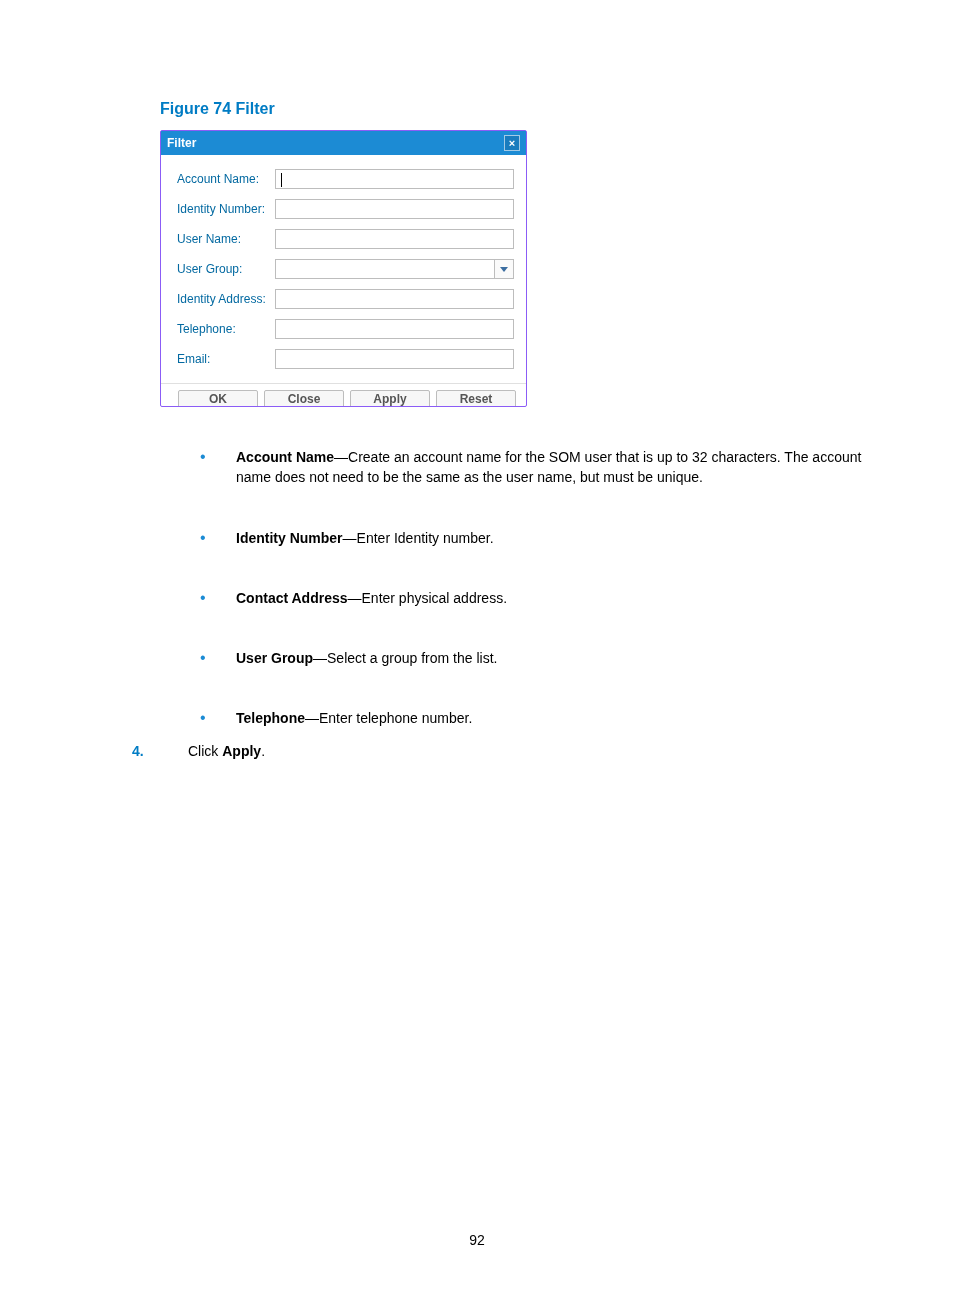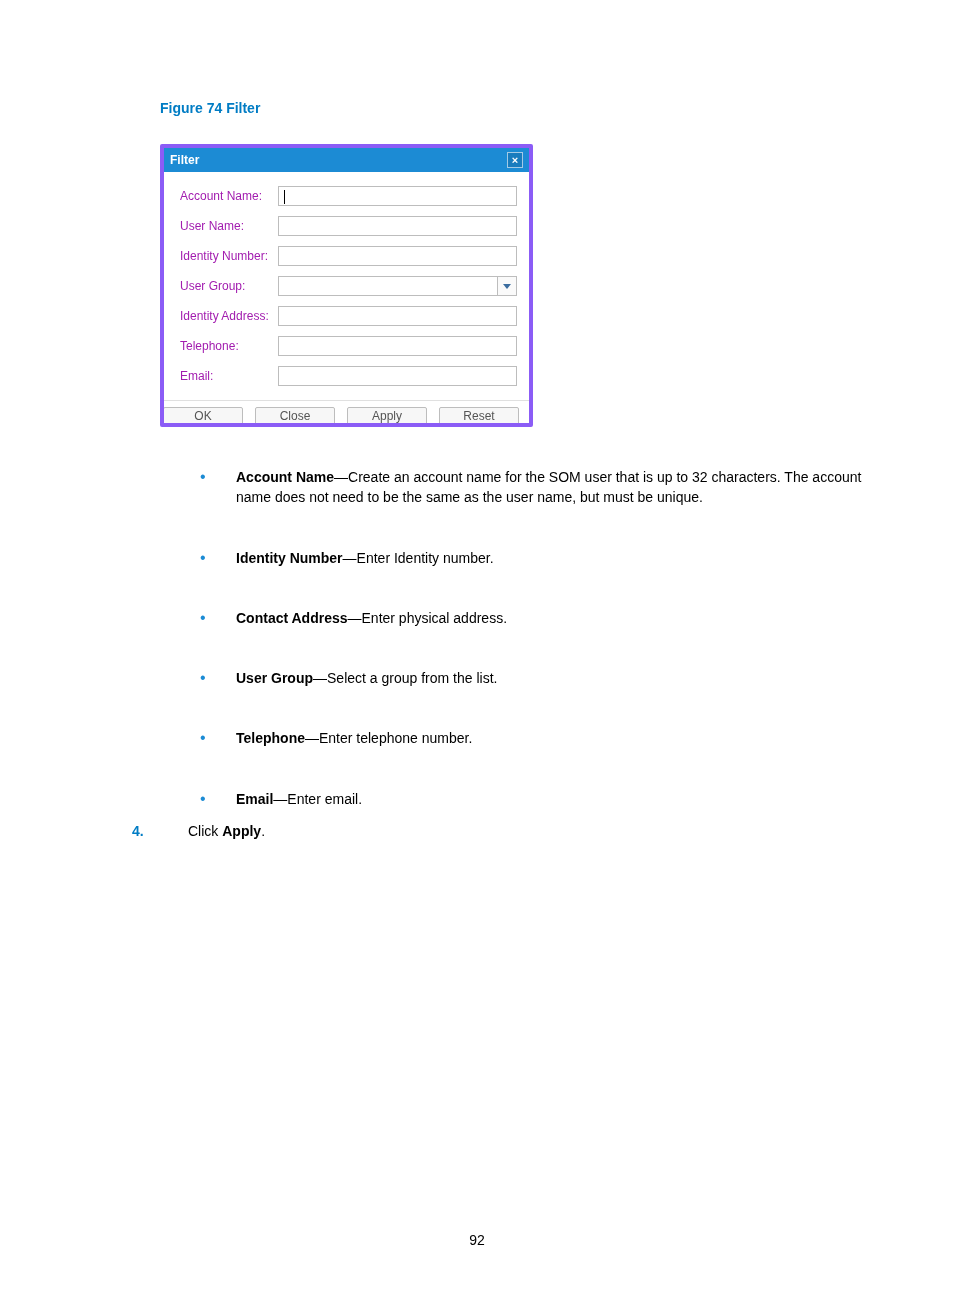--- a/index.html
+++ b/index.html
@@ -12,25 +12,25 @@
     position: relative;
     font-size: 14px;
     color: #000;
   }
   .page {
     padding: 100px 90px 0 160px;
   }
   .caption {
     color: #007cc4;
     font-weight: bold;
-    font-size: 14px;
-    margin-bottom: 28px;
+    font-size: 16px;
+    margin-bottom: 12px;
   }
   .dialog {
-    border: 4px solid #8b5cf6;
+    border: 1px solid #8b5cf6;
     width: 365px;
     background: #fff;
     border-radius: 2px;
   }
   .dlg-title {
     background: #1c8bd4;
     color: #fff;
     font-weight: bold;
     font-size: 12px;
     padding: 4px 6px;
@@ -50,21 +50,21 @@
     background: rgba(0,0,0,0.1);
   }
   .form {
     padding: 14px 12px 4px 16px;
   }
   .row {
     display: flex;
     align-items: flex-start;
     margin-bottom: 10px;
     font-size: 12px;
-    color: #a21caf;
+    color: #0369a1;
   }
   .lbl {
     width: 98px;
     padding-top: 3px;
   }
   .inp, .combo {
     flex: 1;
     border: 1px solid #bdbdbd;
     height: 20px;
     background: #fff;
@@ -93,23 +93,24 @@
     width: 0; height: 0;
     border-left: 4px solid transparent;
     border-right: 4px solid transparent;
     border-top: 5px solid #3b6da0;
   }
   .btns {
     border-top: 1px solid #e0e0e0;
     padding: 4px 10px 0 10px;
     display: flex;
     justify-content: flex-end;
-    gap: 12px;
+    gap: 6px;
     overflow: hidden;
     height: 18px;
+    font-weight: bold;
   }
   .btn {
     min-width: 62px;
     height: 20px;
     border: 1px solid #bdbdbd;
     background: #f7f7f7;
     font-size: 12px;
     color: #555;
     border-radius: 2px;
     text-align: center;
@@ -177,25 +178,25 @@
     <div class="dlg-title">
       <span>Filter</span>
       <span class="dlg-close">×</span>
     </div>
     <div class="form">
       <div class="row">
         <div class="lbl">Account Name:</div>
         <div class="inp"><span class="caret"></span></div>
       </div>
       <div class="row">
+        <div class="lbl">Identity Number:</div>
+        <div class="inp"></div>
+      </div>
+      <div class="row">
         <div class="lbl">User Name:</div>
-        <div class="inp"></div>
-      </div>
-      <div class="row">
-        <div class="lbl">Identity Number:</div>
         <div class="inp"></div>
       </div>
       <div class="row">
         <div class="lbl">User Group:</div>
         <div class="combo">
           <span></span>
           <span class="combo-trigger">
               <span class="chevron"></span>
             </span>
         </div>
@@ -220,21 +221,20 @@
       <div class="btn">Reset</div>
     </div>
   </div>
 
   <ul class="bullets">
     <li><b>Account Name</b><span>—Create an account name for the SOM user that is up to 32 characters.  The account name does not need to be the same as the user name, but must be unique.</span></li>
     <li><b>Identity Number</b><span>—Enter Identity number.</span></li>
     <li><b>Contact Address</b><span>—Enter physical address.</span></li>
     <li><b>User Group</b><span>—Select a group from the list.</span></li>
     <li><b>Telephone</b><span>—Enter telephone number.</span></li>
-    <li><b>Email</b><span>—Enter email.</span></li>
   </ul>
 
   <div class="step">
     <span class="num">4.</span>
     <span>
       <span>Click </span><b>Apply</b><span>.</span>
     </span>
   </div>
 </div>
 

